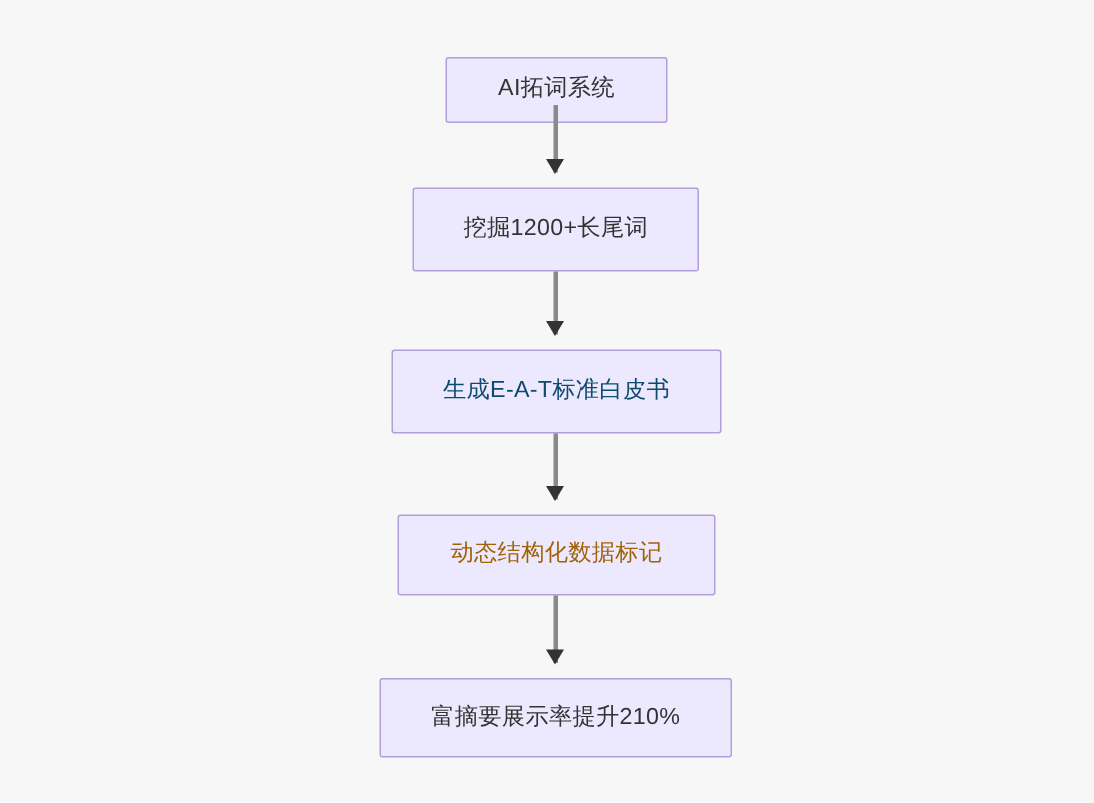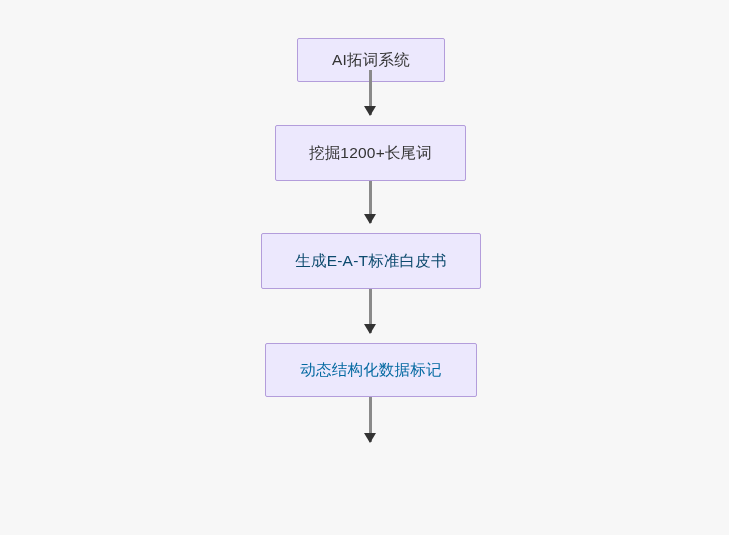--- a/index.html
+++ b/index.html
@@ -70,21 +70,24 @@
   <div class="edge" style="left: 368.5px; top: 181px; height: 42px; background: rgb(138, 138, 138);"></div>
   <div class="arrowhead" style="left: 363.5px; top: 214px; border-top-color: rgb(51, 51, 51);"></div>
 
   <div class="node" style="left: 261px; top: 233px; width: 220px; height: 56px; background: rgb(236, 232, 253); border-color: rgb(179, 157, 219); color: #0c4a6e;">
     <span class="node-label">生成E-A-T标准白皮书</span>
   </div>
 
   <div class="edge" style="left: 368.5px; top: 289px; height: 44px; background: rgb(138, 138, 138);"></div>
   <div class="arrowhead" style="left: 363.5px; top: 324px; border-top-color: rgb(51, 51, 51);"></div>
 
-  <div class="node" style="left: 265px; top: 343px; width: 212px; height: 54px; background: rgb(236, 232, 253); border-color: rgb(179, 157, 219); color: #0369a1;">
+  <div class="node" style="left: 265px; top: 343px; width: 212px; height: 54px; background: rgb(236, 232, 253); border-color: rgb(179, 157, 219); color: #a16207;">
     <span class="node-label">动态结构化数据标记</span>
   </div>
 
   <div class="edge" style="left: 368.5px; top: 397px; height: 45px; background: rgb(138, 138, 138);"></div>
   <div class="arrowhead" style="left: 363.5px; top: 433px; border-top-color: rgb(51, 51, 51);"></div>
 
+  <div class="node" style="left: 253px; top: 452px; width: 235px; height: 53px; background: rgb(236, 232, 253); border-color: rgb(179, 157, 219); color: rgb(51, 51, 51);">
+    <span class="node-label">富摘要展示率提升210%</span>
+  </div>
 
 </div>
 
 </body></html>

